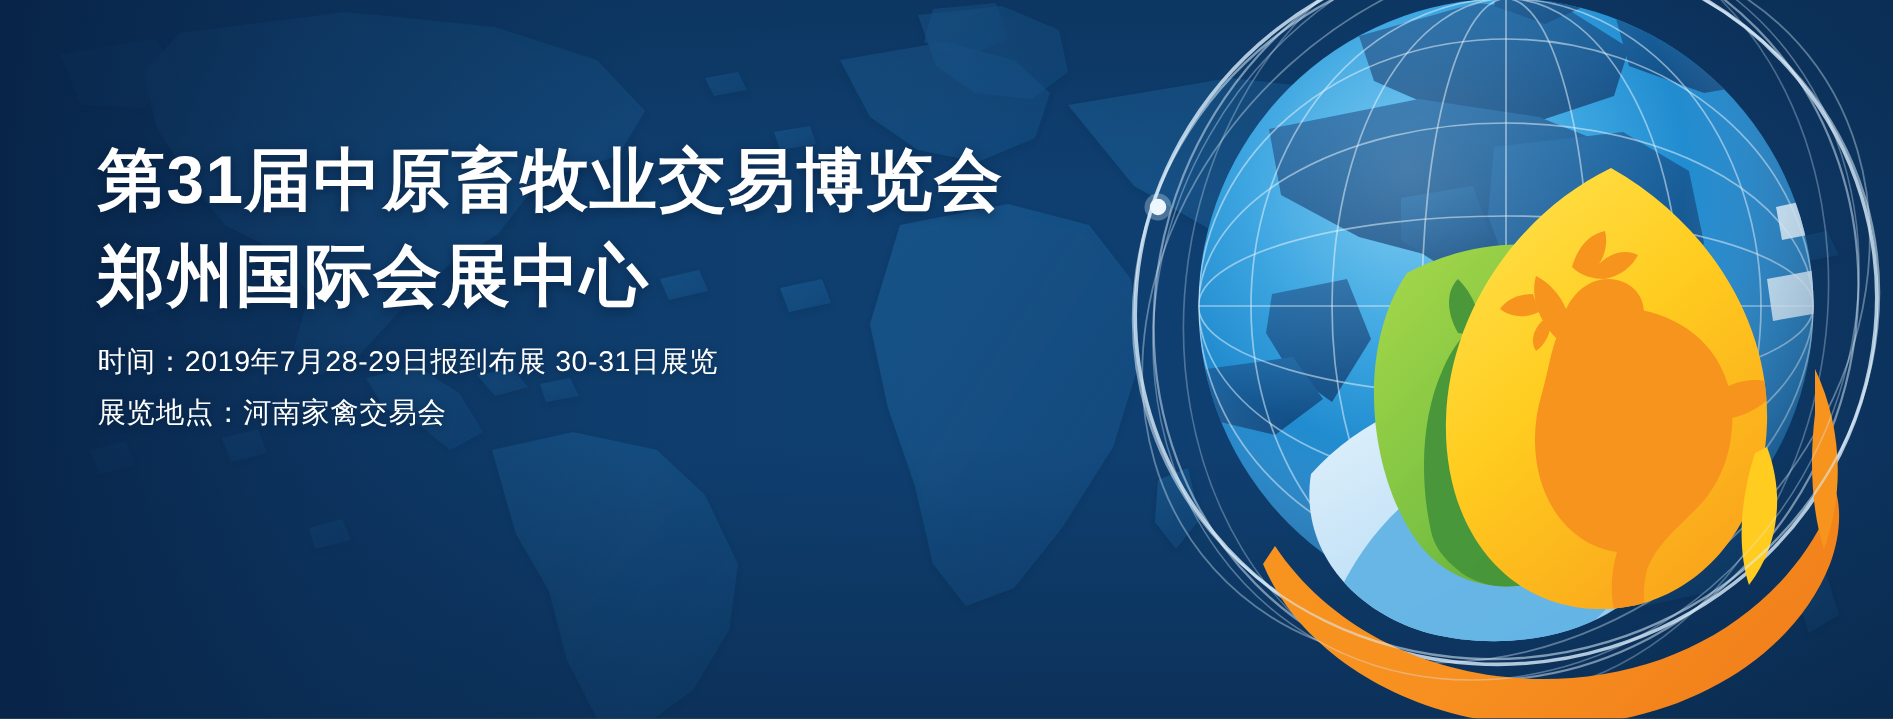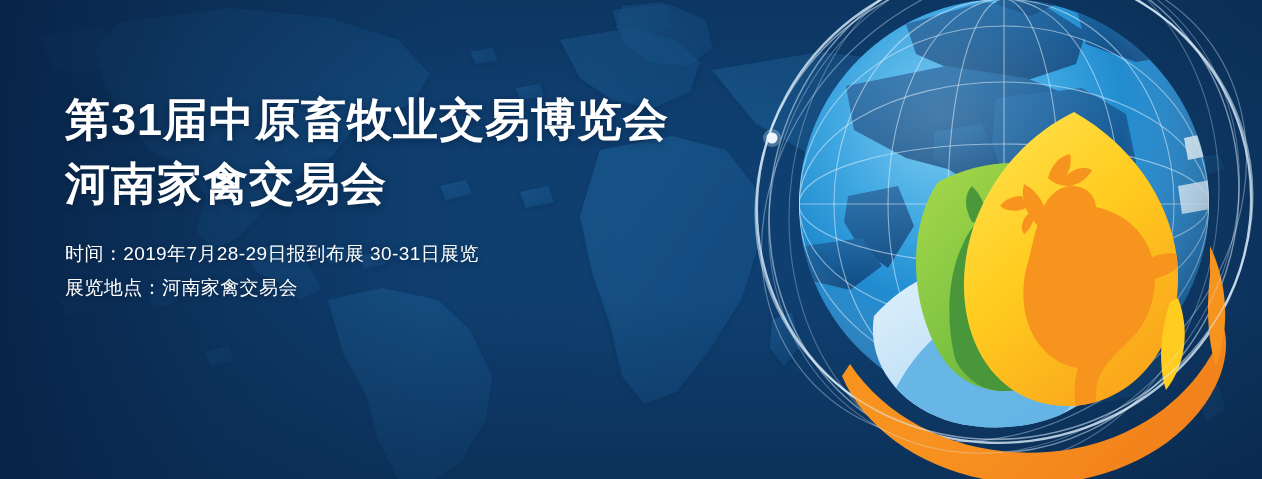--- a/index.html
+++ b/index.html
@@ -58,21 +58,21 @@
   }
   .title-line {
     color: #ffffff;
     font-size: 45px;
     font-weight: bold;
     letter-spacing: 1px;
     line-height: 1.43;
     white-space: nowrap;
     text-shadow: 0 2px 7px rgba(3,22,48,0.55);
   }
-  .sub-wrap { margin-top: 20px; }
+  .sub-wrap { margin-top: 8px; }
   .sub-line {
     color: #ffffff;
     font-size: 19px;
     font-weight: normal;
     line-height: 1.78;
     letter-spacing: 0.4px;
     white-space: nowrap;
     text-shadow: 0 1px 5px rgba(3,22,48,0.55);
   }
 </style>
@@ -319,20 +319,20 @@
       </g>
       <g>
         <circle cx="-14" cy="192" r="9" fill="#dceefb" opacity="0.30"></circle>
         <circle cx="-14" cy="192" r="5.5" fill="#eef7fd"></circle>
       </g>
     </svg>
   </div>
 
   <div class="text-block">
     <div class="title-line">第31届中原畜牧业交易博览会</div>
-    <div class="title-line">河南家禽交易会</div>
+    <div class="title-line">郑州国际会展中心</div>
     <div class="sub-wrap">
       <div class="sub-line">时间：2019年7月28-29日报到布展 30-31日展览</div>
       <div class="sub-line">展览地点：河南家禽交易会</div>
     </div>
   </div>
 
 </div>
 
 </body></html>

